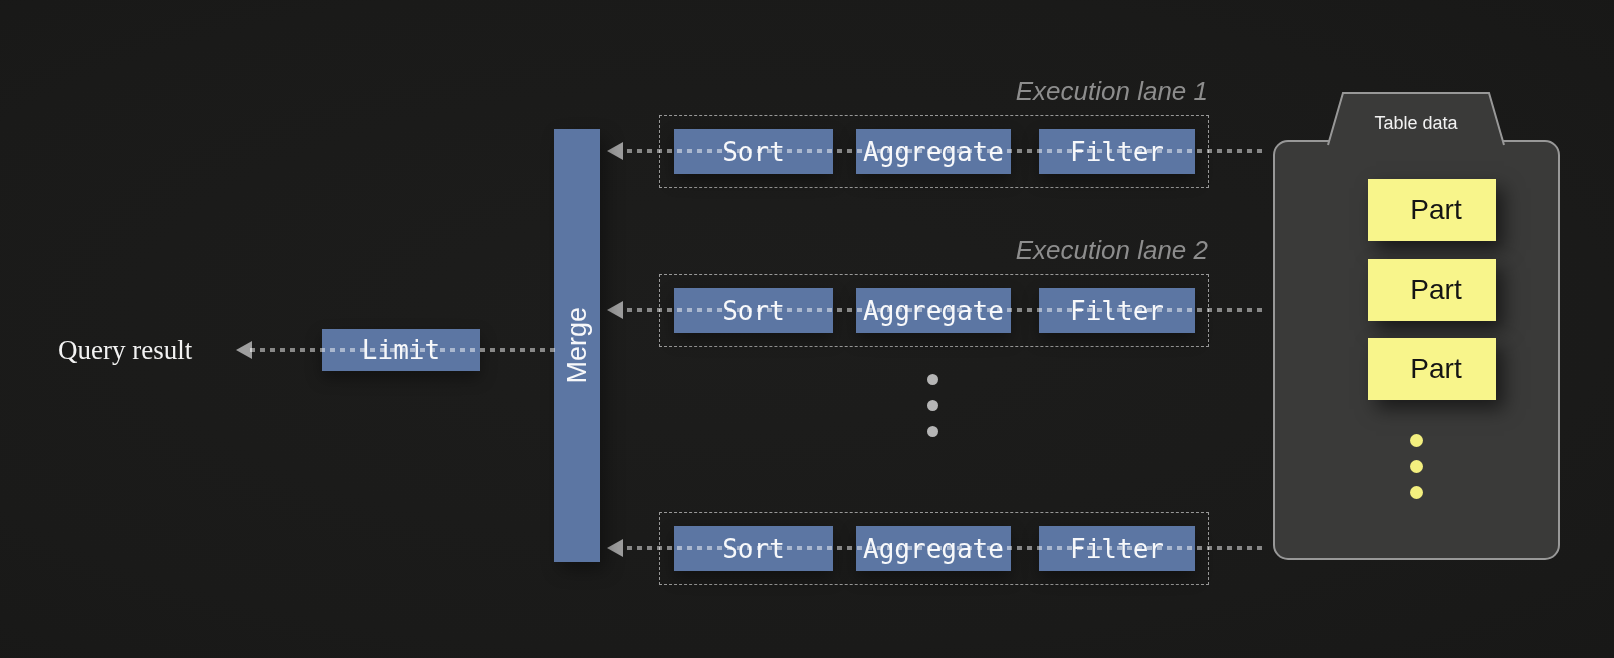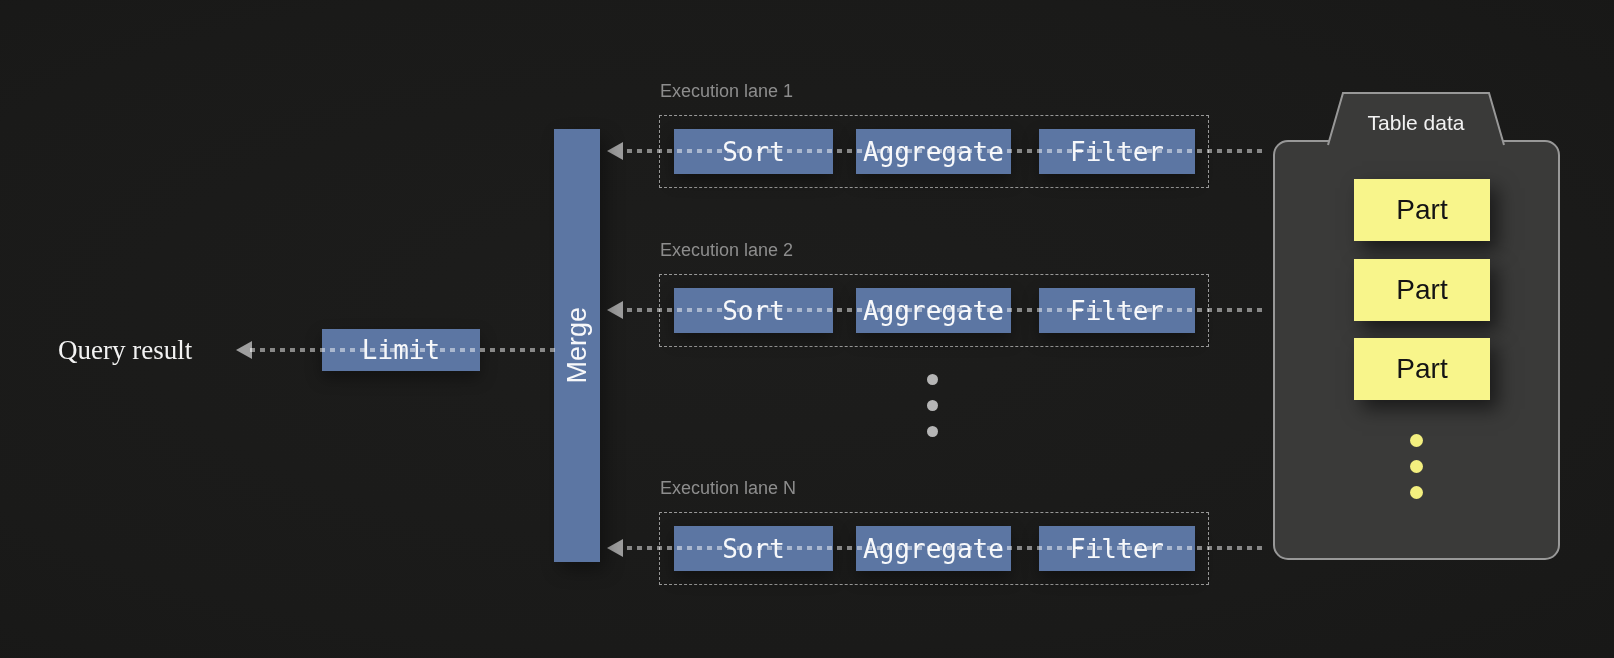--- a/index.html
+++ b/index.html
@@ -55,22 +55,23 @@
   .lane{
     position:absolute;left:659px;width:548px;height:71px;
     border:1px dashed var(--lane-border);
     z-index:2;
   }
   .lane-1{top:115px;}
   .lane-2{top:274px;}
   .lane-n{top:512px;}
   .lane-title{
     position:absolute;left:0;right:0;bottom:calc(100% + 12px);
-    text-align:left;color:var(--lane-label);font-size:18px;line-height:26px;
+    text-align:right;color:var(--lane-label);font-size:26px;line-height:26px;
     white-space:nowrap;
+    font-style:italic;
   }
   .lane .op{top:13px;height:45px;}
   .op-sort{left:14px;width:159px;}
   .op-agg{left:196px;width:155px;}
   .op-filter{left:379px;width:156px;}
   .lane-line{left:-33px;top:33px;width:636px;}
   .lane-arrow{left:-53px;top:26px;}
   
   .gray-dots{
     position:absolute;left:927px;top:374px;
@@ -82,29 +83,30 @@
     position:absolute;left:1273px;top:140px;width:287px;height:420px;
     box-sizing:border-box;
     background:var(--container-fill);
     border:2px solid var(--container-border);
     border-radius:15px;
     z-index:2;
   }
   .table-tab{position:absolute;left:1327px;top:90px;width:178px;height:56px;z-index:3;}
   .table-title{
     position:absolute;left:1327px;top:108px;width:178px;
-    text-align:center;color:var(--query-text);font-size:21px;line-height:30px;
+    text-align:center;color:var(--query-text);font-size:18px;line-height:30px;
     z-index:4;white-space:nowrap;
   }
   .part-box{
-    position:absolute;left:79px;width:136px;height:62px;
+    position:absolute;left:93px;width:120px;height:62px;
     background:var(--part-yellow);color:var(--part-text);
     display:flex;align-items:center;justify-content:center;
     font-size:28px;
     box-shadow:8px 9px 18px rgba(0,0,0,0.55);
+    padding-left:8px;
   }
   .part-1{top:37px;}
   .part-2{top:117px;}
   .part-3{top:196px;}
   .yellow-dots{
     position:absolute;left:0;right:0;top:292px;
     display:flex;flex-direction:column;gap:13px;align-items:center;
   }
   .yellow-dots .dot{width:13px;height:13px;border-radius:50%;background:var(--dot-yellow);}
 </style>
@@ -141,21 +143,20 @@
     <div class="arrowhead lane-arrow"></div>
   </div>
 
   <div class="gray-dots">
     <div class="dot"></div>
     <div class="dot"></div>
     <div class="dot"></div>
   </div>
 
   <div class="lane lane-n">
-    <div class="lane-title">Execution lane N</div>
     <div class="blue-box op op-sort">Sort</div>
     <div class="blue-box op op-agg">Aggregate</div>
     <div class="blue-box op op-filter">Filter</div>
     <div class="dotline lane-line"></div>
     <div class="arrowhead lane-arrow"></div>
   </div>
 
   <svg class="table-tab" viewBox="0 0 178 56">
     <path d="M 1 55 L 16 3 L 162 3 L 177 55" fill="#3a3a39" stroke="#989898" stroke-width="2"></path>
   </svg>

